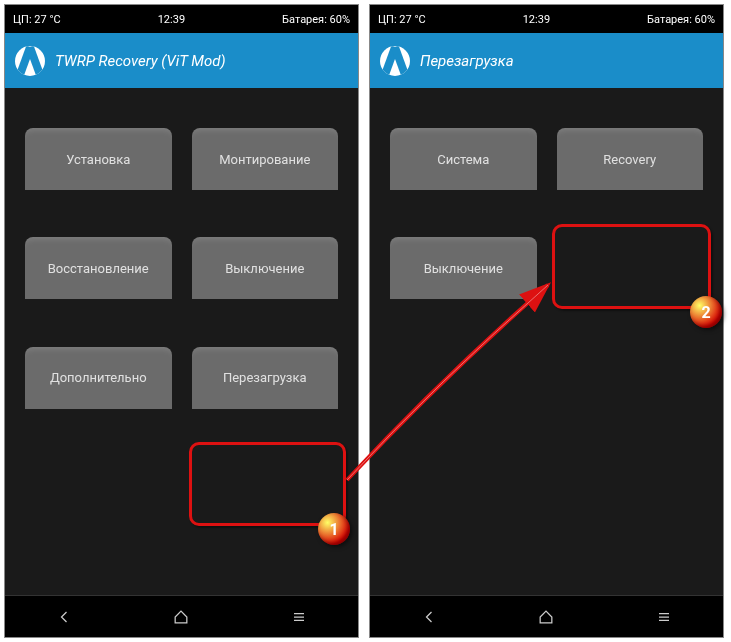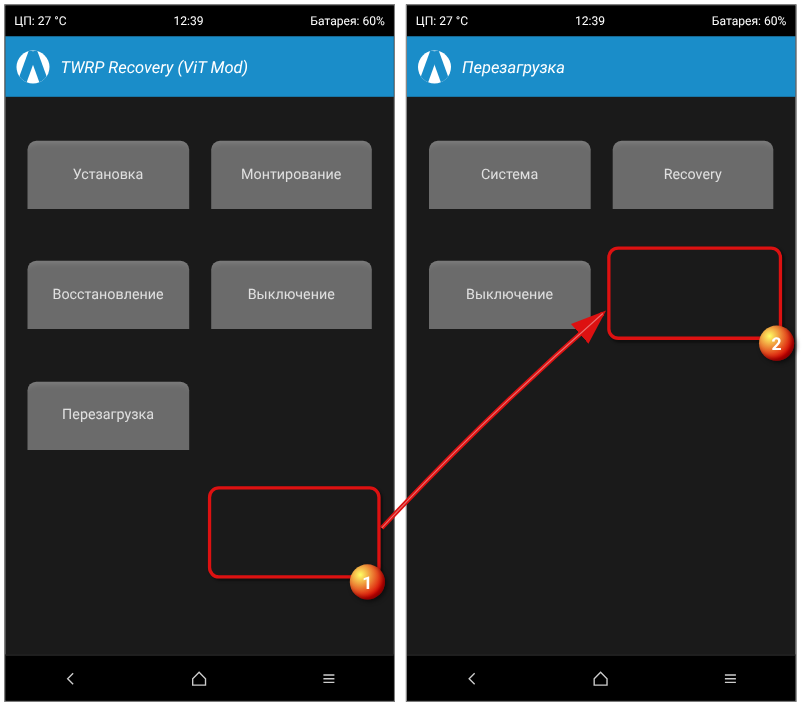--- a/index.html
+++ b/index.html
@@ -175,20 +175,21 @@
       <div class="logo"></div>
       <div class="header-text">
         <div class="header-title">TWRP Recovery (ViT Mod)</div>
       </div>
     </div>
     <div class="grid">
       <div class="btn">Установка</div>
       <div class="btn">Монтирование</div>
       <div class="btn">Восстановление</div>
       <div class="btn">Выключение</div>
+      <div class="btn">Дополнительно</div>
       <div class="btn">Перезагрузка</div>
     </div>
     <div class="navbar">
       <div class="navicon">
         <svg viewBox="0 0 24 24">
             <path d="M15 6 L9 12 L15 18"></path>
           </svg>
       </div>
       <div class="navicon">
         <svg viewBox="0 0 24 24">

